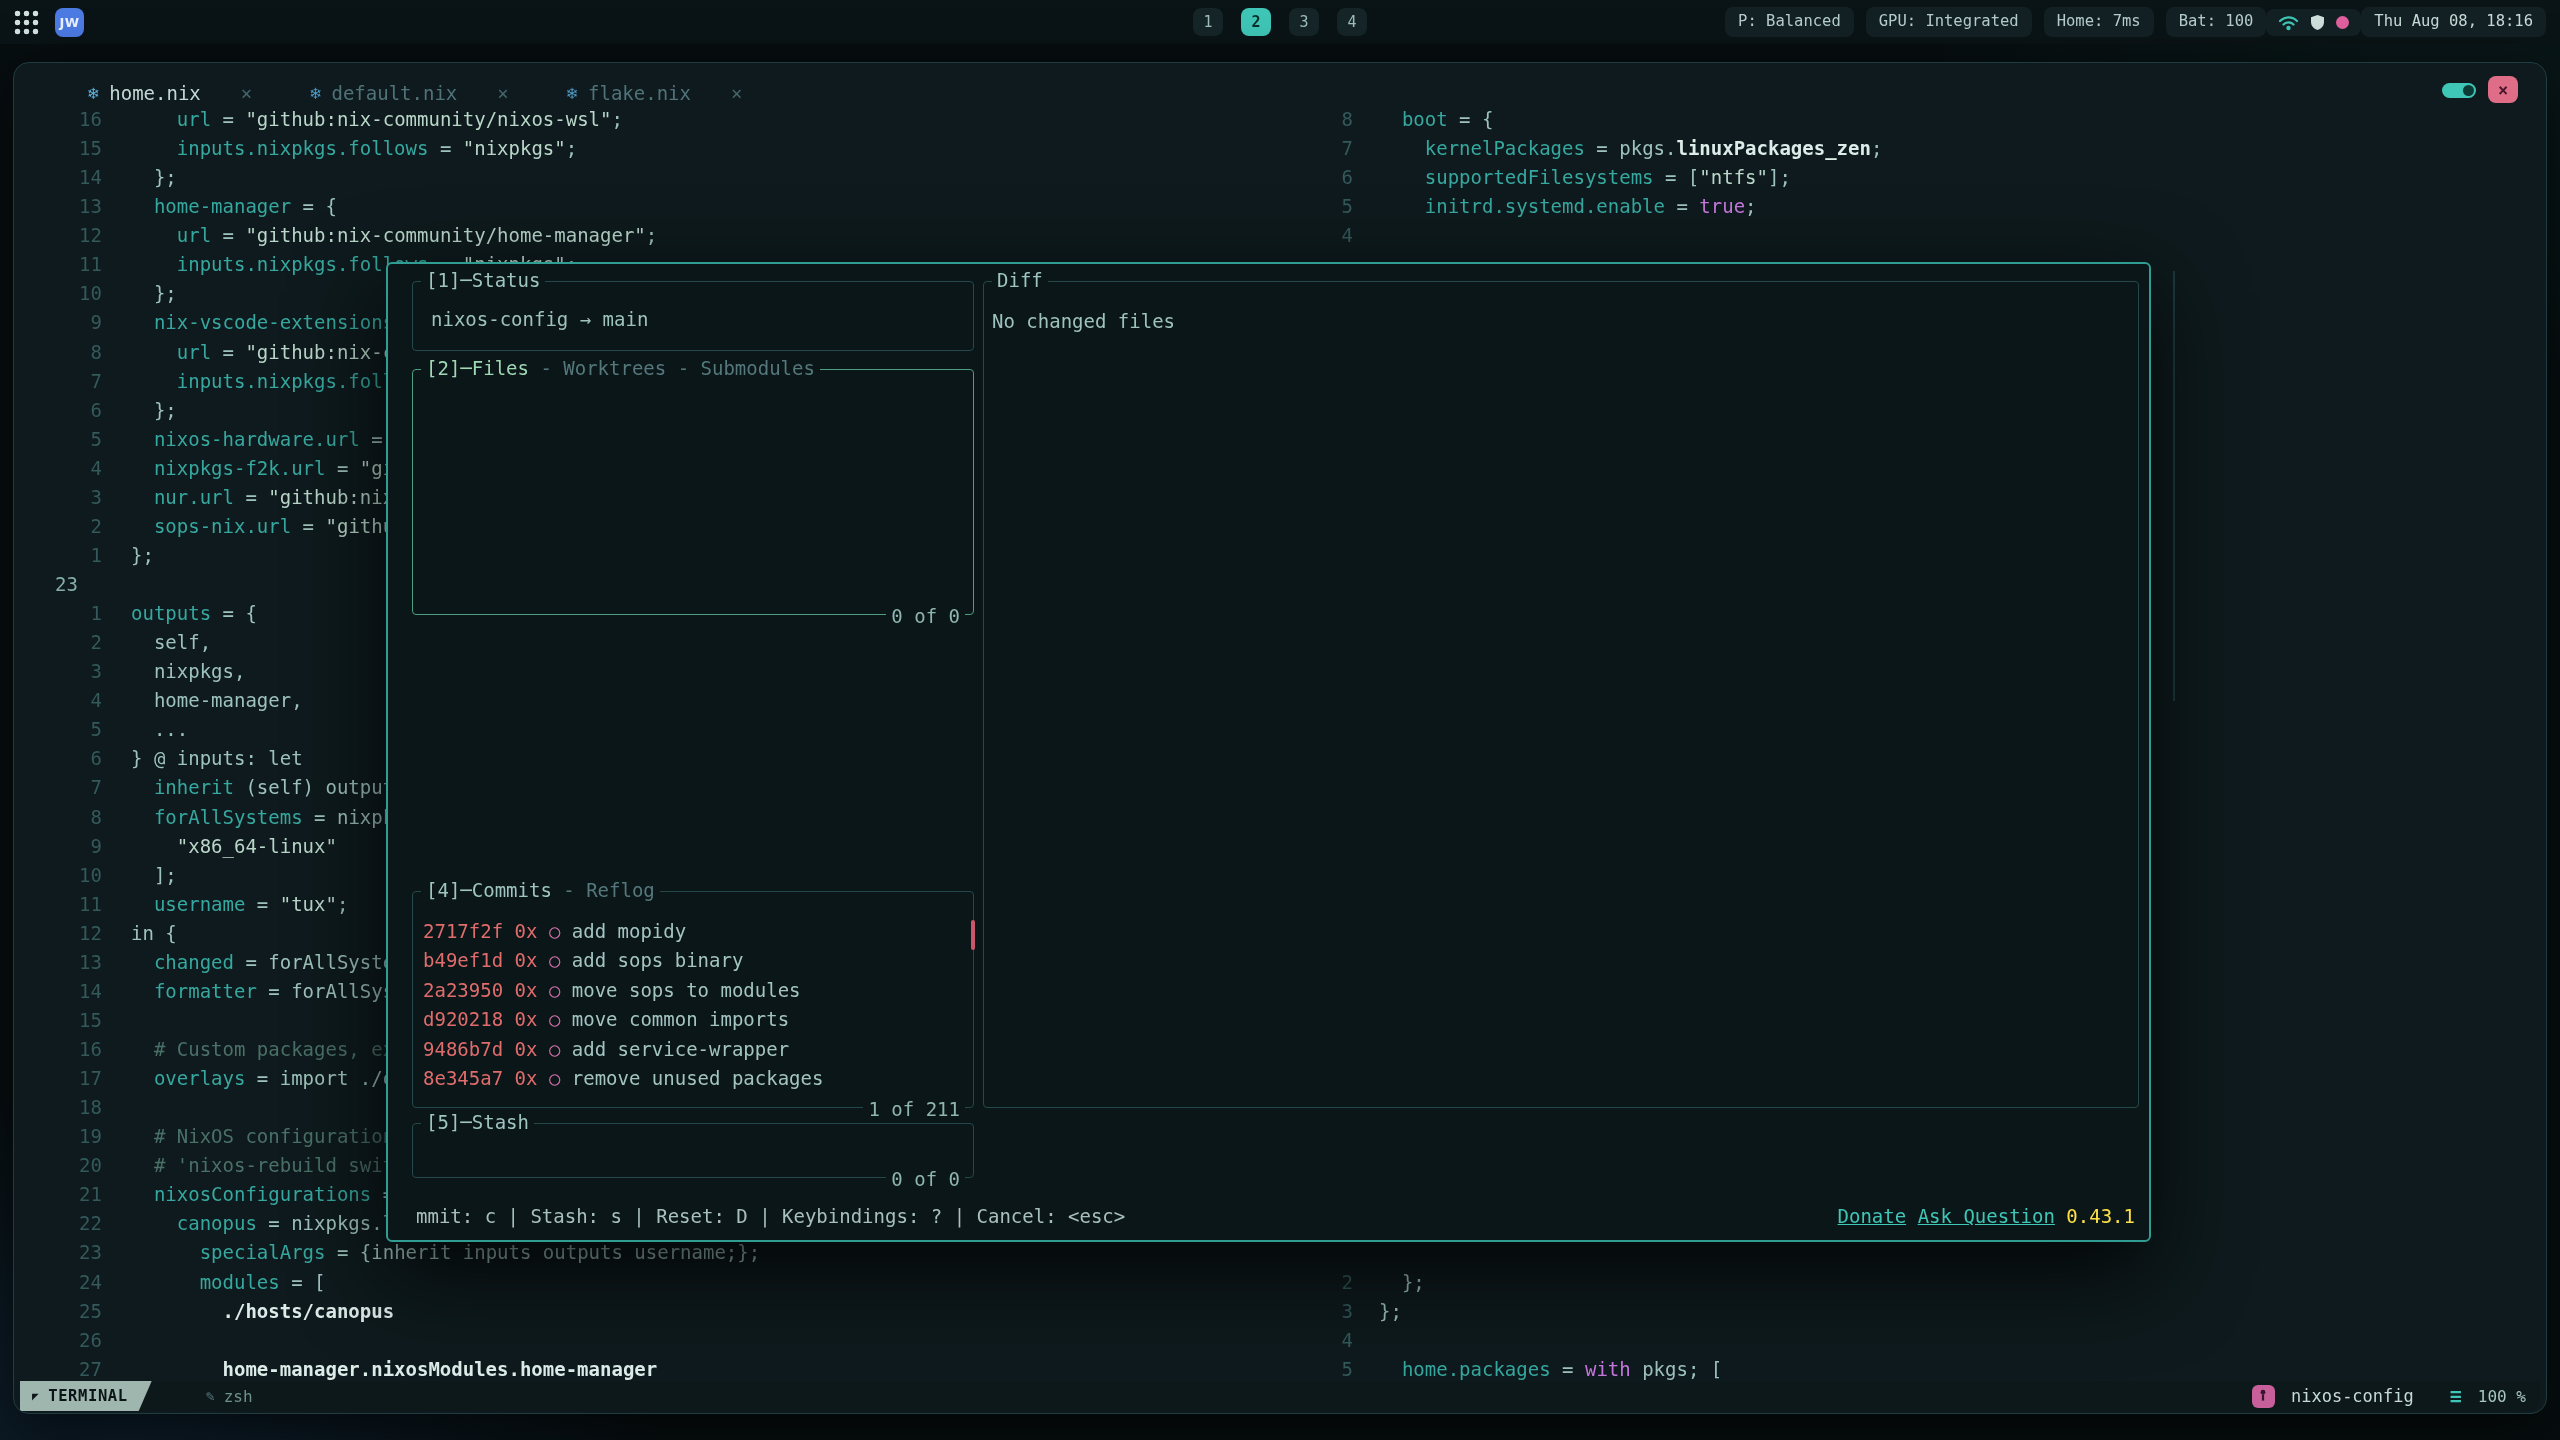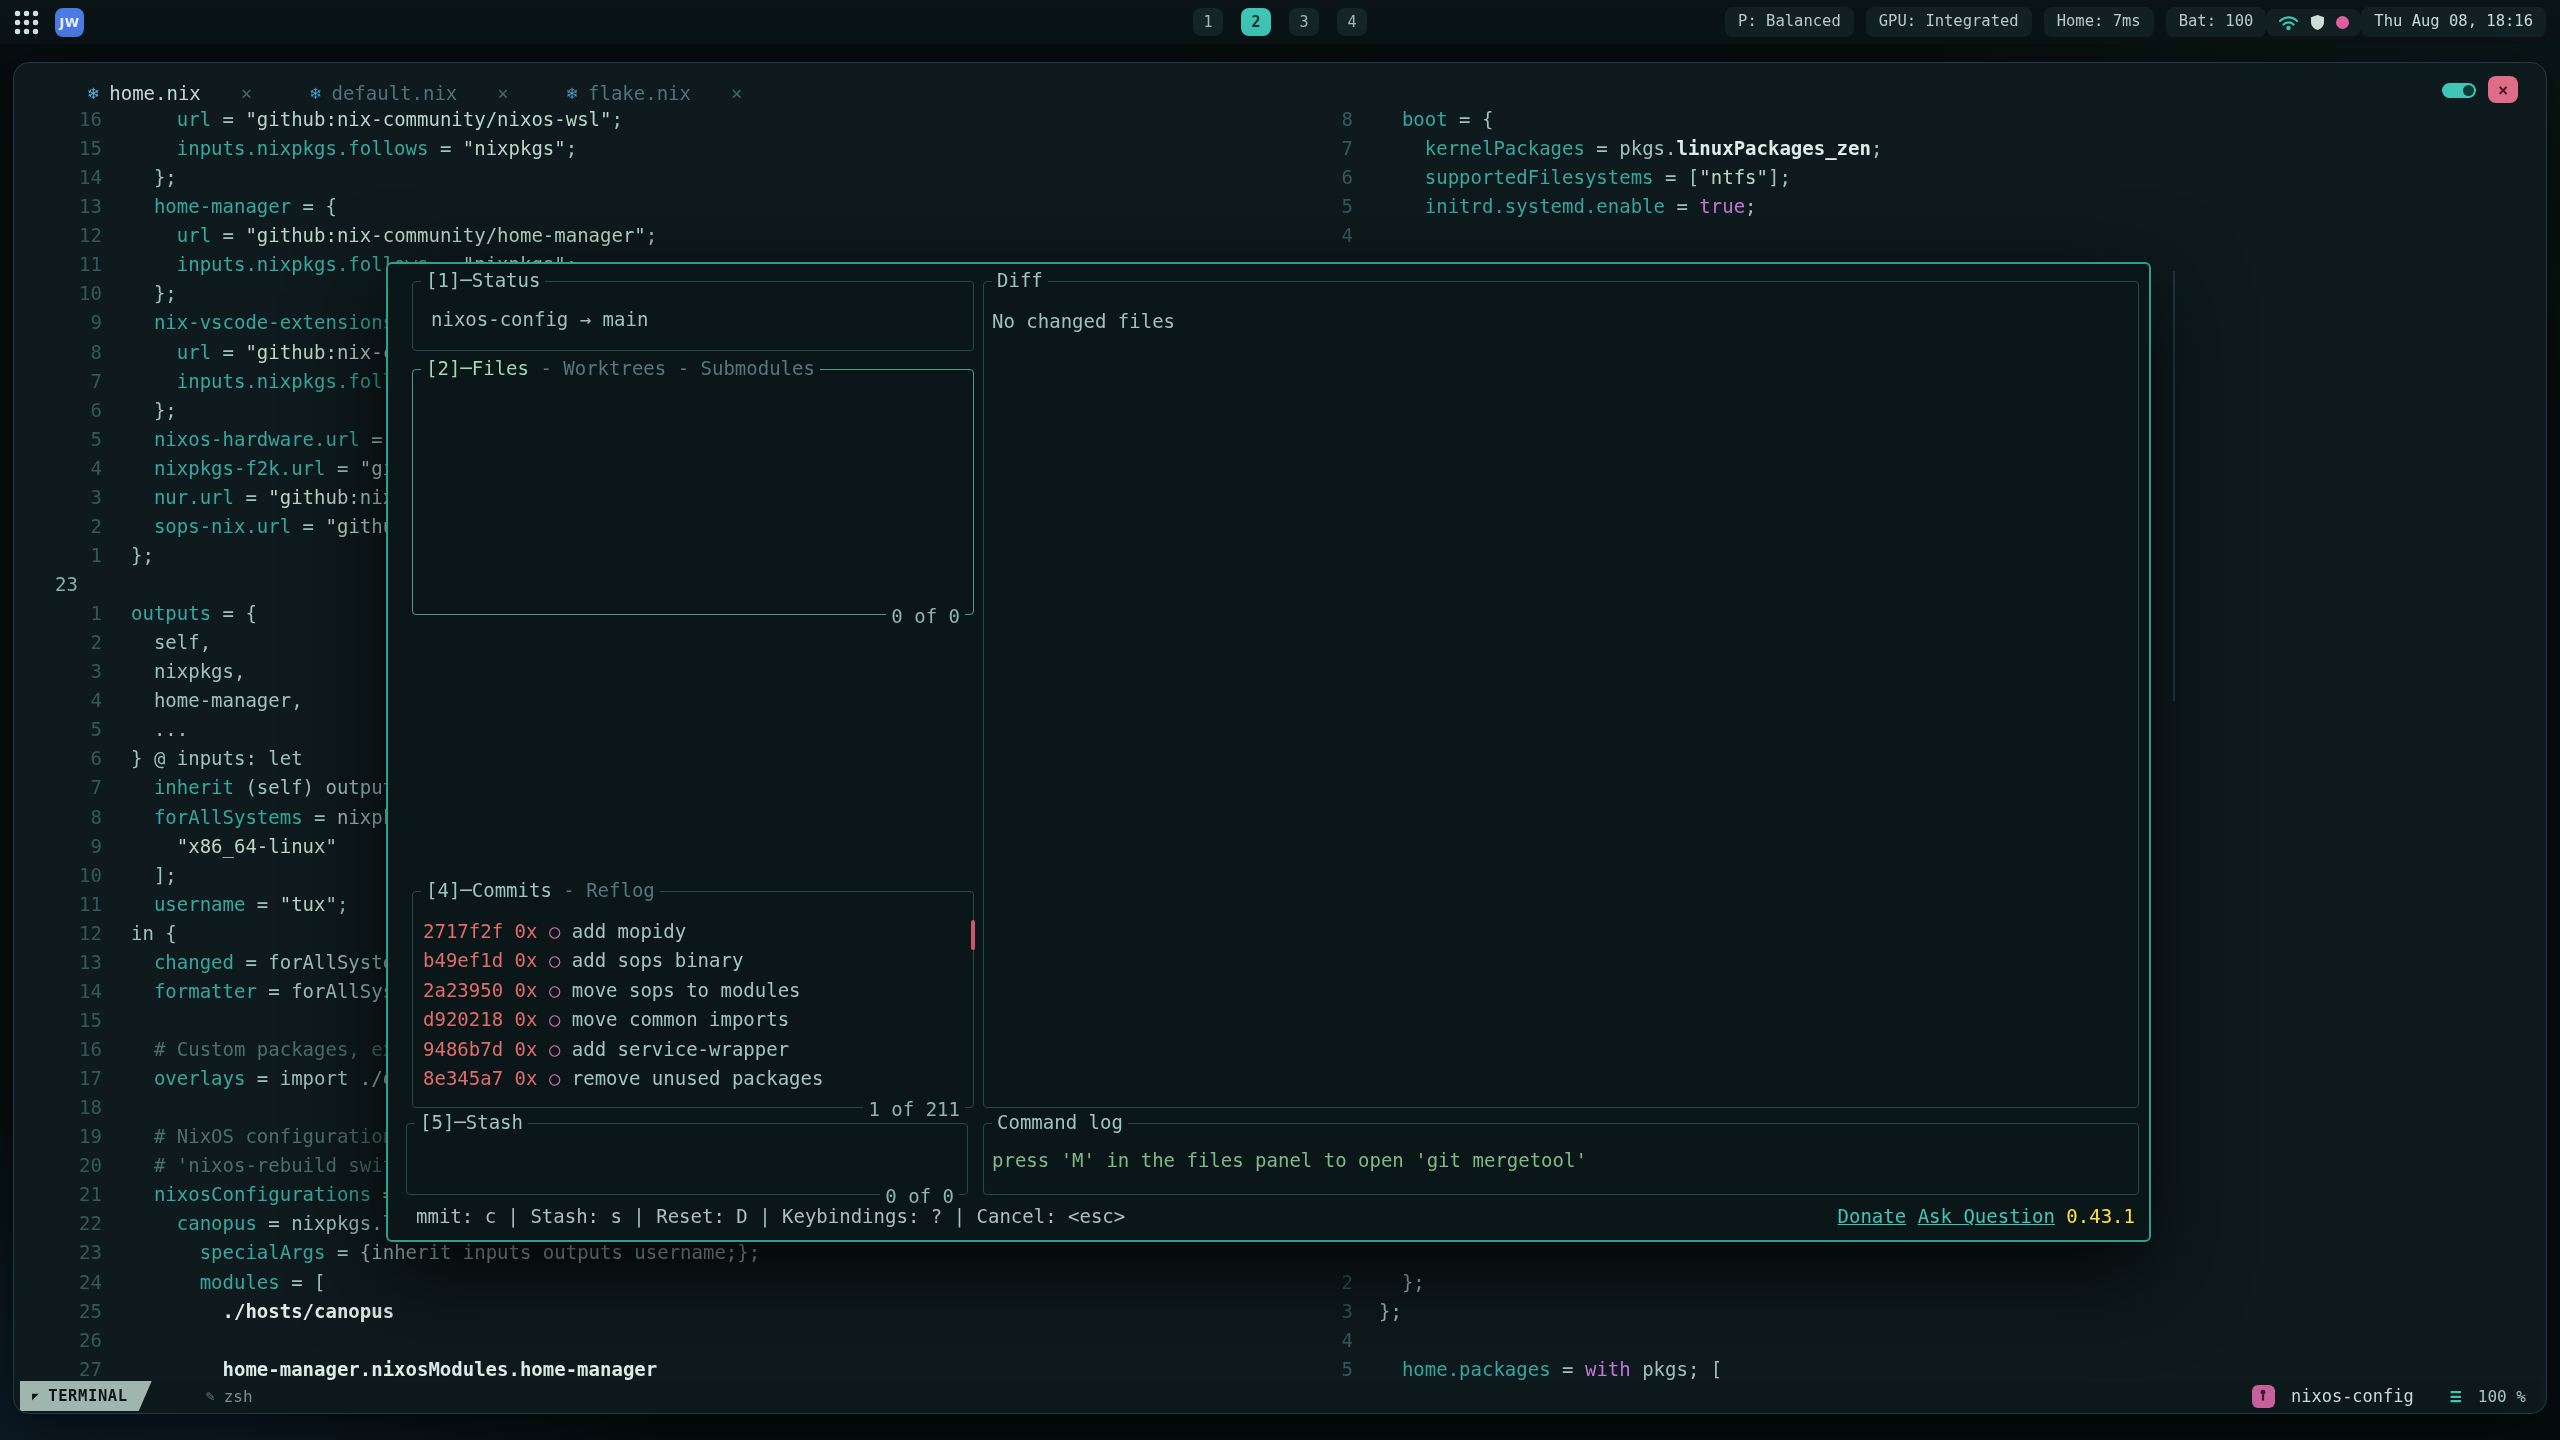--- a/index.html
+++ b/index.html
@@ -289,34 +289,30 @@
           <div class="commit"><span class="chash">b49ef1d</span><span class="csp"> </span><span class="cauthor">0x</span><span class="csp"> </span><span class="cbullet">○</span><span class="csp"> </span><span class="cmsg">add sops binary</span></div>
           <div class="commit"><span class="chash">2a23950</span><span class="csp"> </span><span class="cauthor">0x</span><span class="csp"> </span><span class="cbullet">○</span><span class="csp"> </span><span class="cmsg">move sops to modules</span></div>
           <div class="commit"><span class="chash">d920218</span><span class="csp"> </span><span class="cauthor">0x</span><span class="csp"> </span><span class="cbullet">○</span><span class="csp"> </span><span class="cmsg">move common imports</span></div>
           <div class="commit"><span class="chash">9486b7d</span><span class="csp"> </span><span class="cauthor">0x</span><span class="csp"> </span><span class="cbullet">○</span><span class="csp"> </span><span class="cmsg">add service-wrapper</span></div>
           <div class="commit"><span class="chash">8e345a7</span><span class="csp"> </span><span class="cauthor">0x</span><span class="csp"> </span><span class="cbullet">○</span><span class="csp"> </span><span class="cmsg">remove unused packages</span></div>
         </div>
       <div class="cscroll"></div>
       <div class="lgcount">1 of 211</div>
     </div>
 
-    <div class="lgbox" style="left:18px;top:859px;width:562px;height:72px">
+    <div class="lgbox" style="left:24px;top:859px;width:562px;height:55px">
       <div class="lgtitle"><span class="main">[5]─Stash</span></div>
       <div class="lgcount">0 of 0</div>
     </div>
 
     <div class="lgbox" style="left:595px;top:17px;width:1156px;height:827px">
       <div class="lgtitle"><span class="main">Diff</span></div>
       <div class="diffcontent">No changed files</div>
     </div>
 
-    <div class="lgbox" style="left:595px;top:859px;width:1156px;height:72px">
-      <div class="lgtitle"><span class="main">Command log</span></div>
-      <div class="cmdcontent">press 'M' in the files panel to open 'git mergetool'</div>
-    </div>
 
     <div class="lgfoot">
       <span>mmit: c | Stash: s | Reset: D | Keybindings: ? | Cancel: &lt;esc&gt;</span>
       <span><span class="lglink">Donate</span><span> </span><span class="lglink">Ask Question</span><span> </span><span class="lgver">0.43.1</span></span>
     </div>
   </div>
 
   <div class="sline">
     <div class="mode">
       <span class="mode-icon">◤</span>

